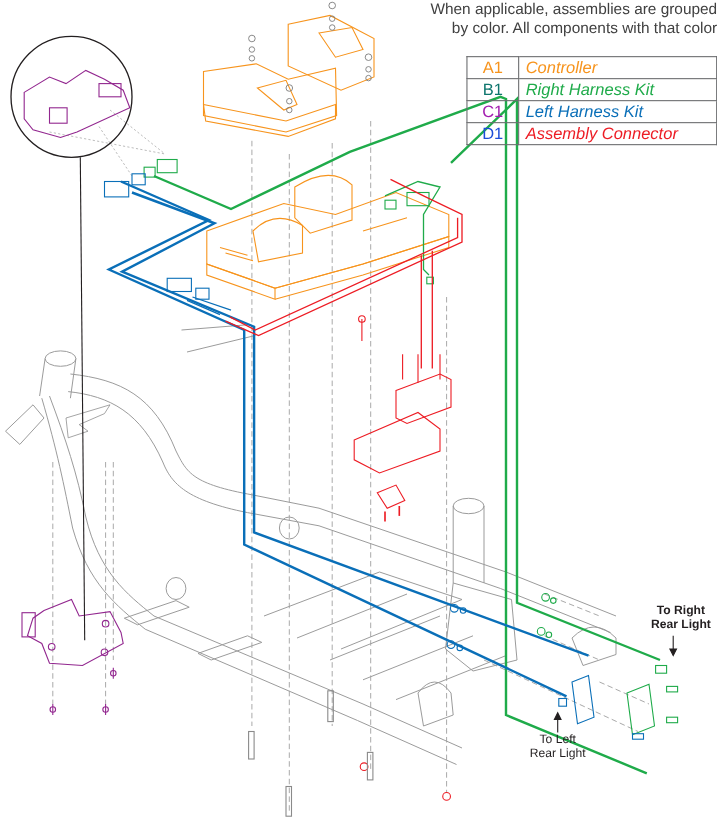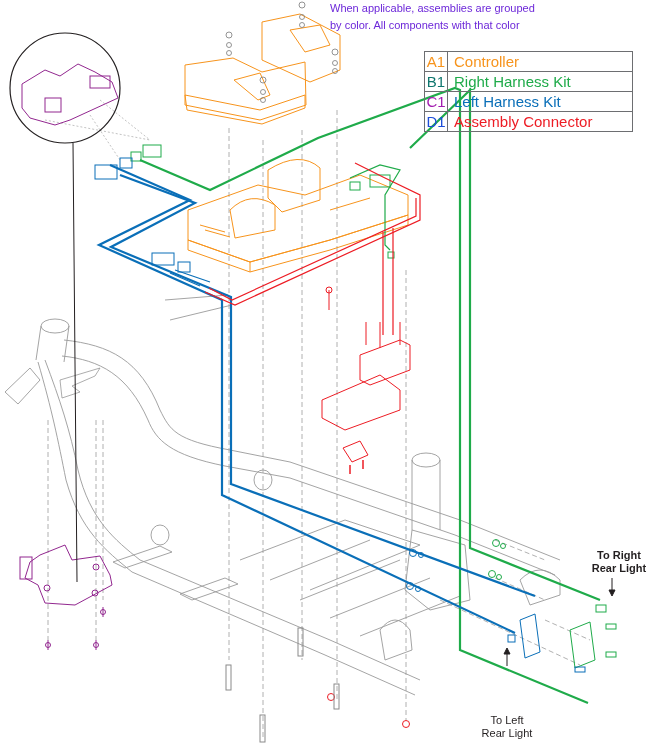--- a/index.html
+++ b/index.html
@@ -1,25 +1,25 @@
 <!DOCTYPE html>
 <html><head>
 <meta charset="utf-8">
 <style>
   html, body { margin: 0; padding: 0; background: #ffffff; }
   body { width: 652px; height: 747px; position: relative; overflow: hidden; font-family: "Liberation Sans", sans-serif; }
   #stage { position: absolute; left: 0; top: 0; width: 652px; height: 747px; }
-  .note { position: absolute; left: 330px; top: 0px; width: 322px; text-align: left; font-size: 11px; line-height: 17px; color: #6d28d9; }
+  .note { position: absolute; left: 330px; top: 0px; width: 322px; text-align: right; font-size: 14px; line-height: 17px; color: #404040; }
   .legend { position: absolute; left: 424px; top: 51px; border-collapse: collapse; font-size: 15px; }
   .legend td { border: 1px solid #6d6e71; padding: 0 6px; height: 19px; line-height: 19px; }
-  .legend td.code { width: 22px; text-align: center; padding: 0 0; }
-  .legend td.name { width: 172px; }
+  .legend td.code { width: 22px; text-align: center; padding: 0 12px; }
+  .legend td.name { width: 172px; font-style: italic; }
   .callout { position: absolute; font-size: 11px; line-height: 13px; text-align: center; color: #231f20; }
   .callout-right { left: 587px; top: 549px; width: 64px; font-weight: bold; }
-  .callout-left { left: 475px; top: 666px; width: 64px; margin-top: 48px; }
+  .callout-left { left: 475px; top: 666px; width: 64px; }
   .frame { fill: none; stroke: #9a9a9a; stroke-width: 0.9; }
   .frame-d { fill: none; stroke: #8a8a8a; stroke-width: 0.7; }
   .dash { fill: none; stroke: #9d9d9d; stroke-width: 0.8; stroke-dasharray: 5 3; }
   .dot { fill: none; stroke: #a8a8a8; stroke-width: 0.7; stroke-dasharray: 2 2; }
 </style>
 </head>
 <body>
 
 <svg id="stage" viewBox="0 0 652 747" xmlns="http://www.w3.org/2000/svg">
 

